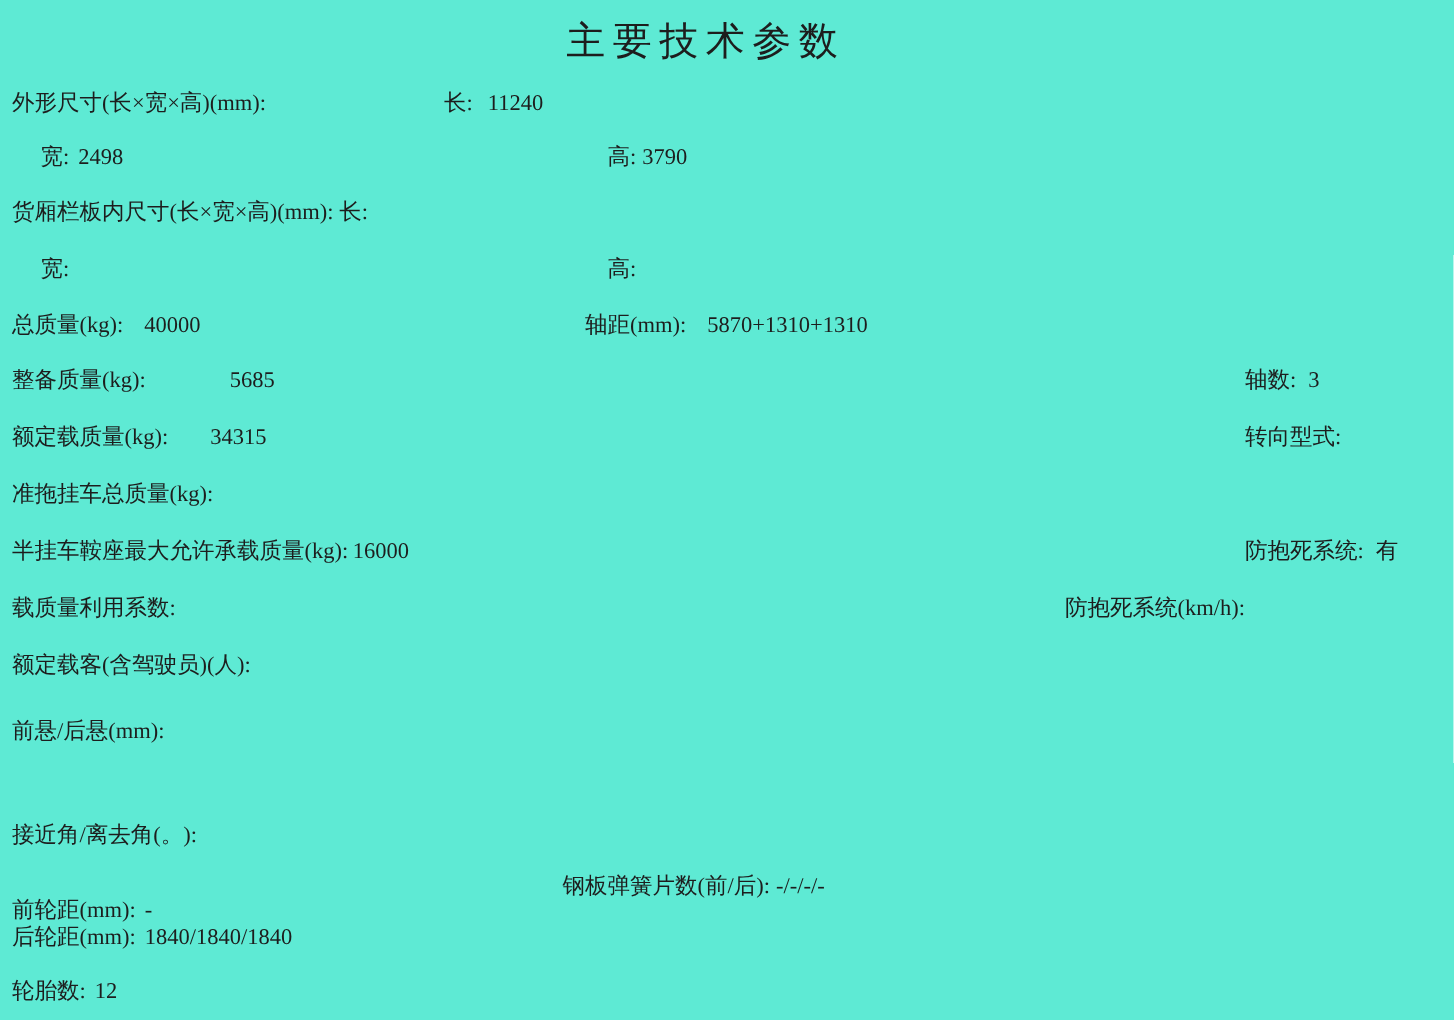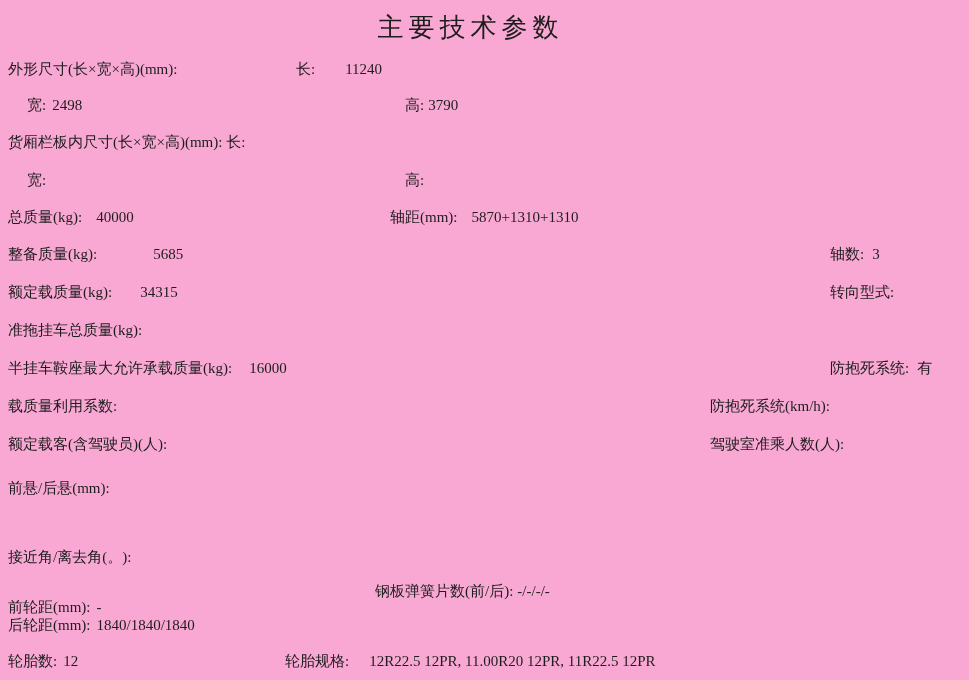--- a/index.html
+++ b/index.html
@@ -4,21 +4,21 @@
 <style>
   html, body {
     margin: 0;
     padding: 0;
     background: #ffffff;
   }
   #page {
     position: relative;
     width: 969px;
     height: 680px;
-    background: #f9a8d4;
+    background: #5eead4;
     font-family: "Liberation Serif", "DejaVu Serif", serif;
     color: #1d1d1d;
     overflow: hidden;
   }
   .doc-title {
     position: absolute;
     top: 10px;
     left: 0;
     width: 100%;
     text-align: center;
@@ -41,21 +41,21 @@
 <body>
 
 <div id="page">
 
   <div class="doc-title">主要技术参数</div>
 
   <div class="cell" style="left:8px; top:58px">
     <span class="lbl">外形尺寸(长×宽×高)(mm):</span><span class="val"></span>
   </div>
   <div class="cell" style="left:296px; top:58px">
-    <span class="lbl">长:</span><span class="val" style="margin-left:30px">11240</span>
+    <span class="lbl">长:</span><span class="val" style="margin-left:10px">11240</span>
   </div>
 
   <div class="cell" style="left:27px; top:94px">
     <span class="lbl">宽:</span><span class="val">2498</span>
   </div>
   <div class="cell" style="left:405px; top:94px">
     <span class="lbl">高:</span><span class="val" style="margin-left:4px">3790</span>
   </div>
 
   <div class="cell" style="left:8px; top:131px">
@@ -88,38 +88,35 @@
   </div>
   <div class="cell" style="left:830px; top:281px">
     <span class="lbl">转向型式:</span><span class="val"></span>
   </div>
 
   <div class="cell" style="left:8px; top:319px">
     <span class="lbl">准拖挂车总质量(kg):</span><span class="val"></span>
   </div>
 
   <div class="cell" style="left:8px; top:357px">
-    <span class="lbl">半挂车鞍座最大允许承载质量(kg):</span><span class="val" style="margin-left:17px">16000</span>
+    <span class="lbl">半挂车鞍座最大允许承载质量(kg):</span><span class="val" style="margin-left:3px">16000</span>
   </div>
   <div class="cell" style="left:830px; top:357px">
     <span class="lbl">防抱死系统:</span><span class="val" style="margin-left:8px">有</span>
   </div>
 
   <div class="cell" style="left:8px; top:395px">
     <span class="lbl">载质量利用系数:</span><span class="val"></span>
   </div>
   <div class="cell" style="left:710px; top:395px">
     <span class="lbl">防抱死系统(km/h):</span><span class="val"></span>
   </div>
 
   <div class="cell" style="left:8px; top:433px">
     <span class="lbl">额定载客(含驾驶员)(人):</span><span class="val"></span>
-  </div>
-  <div class="cell" style="left:710px; top:433px">
-    <span class="lbl">驾驶室准乘人数(人):</span><span class="val"></span>
   </div>
 
   <div class="cell" style="left:8px; top:477px">
     <span class="lbl">前悬/后悬(mm):</span><span class="val"></span>
   </div>
 
   <div class="cell" style="left:8px; top:546px">
     <span class="lbl">接近角/离去角(。):</span><span class="val"></span>
   </div>
 
@@ -130,17 +127,14 @@
     <span class="lbl">钢板弹簧片数(前/后):</span><span class="val" style="margin-left:4px">-/-/-/-</span>
   </div>
 
   <div class="cell" style="left:8px; top:614px">
     <span class="lbl">后轮距(mm):</span><span class="val">1840/1840/1840</span>
   </div>
 
   <div class="cell" style="left:8px; top:650px">
     <span class="lbl">轮胎数:</span><span class="val" style="">12</span>
   </div>
-  <div class="cell" style="left:285px; top:650px">
-    <span class="lbl">轮胎规格:</span><span class="val" style="margin-left:20px">12R22.5 12PR, 11.00R20 12PR, 11R22.5 12PR</span>
-  </div>
 
 </div>
 
 </body></html>

